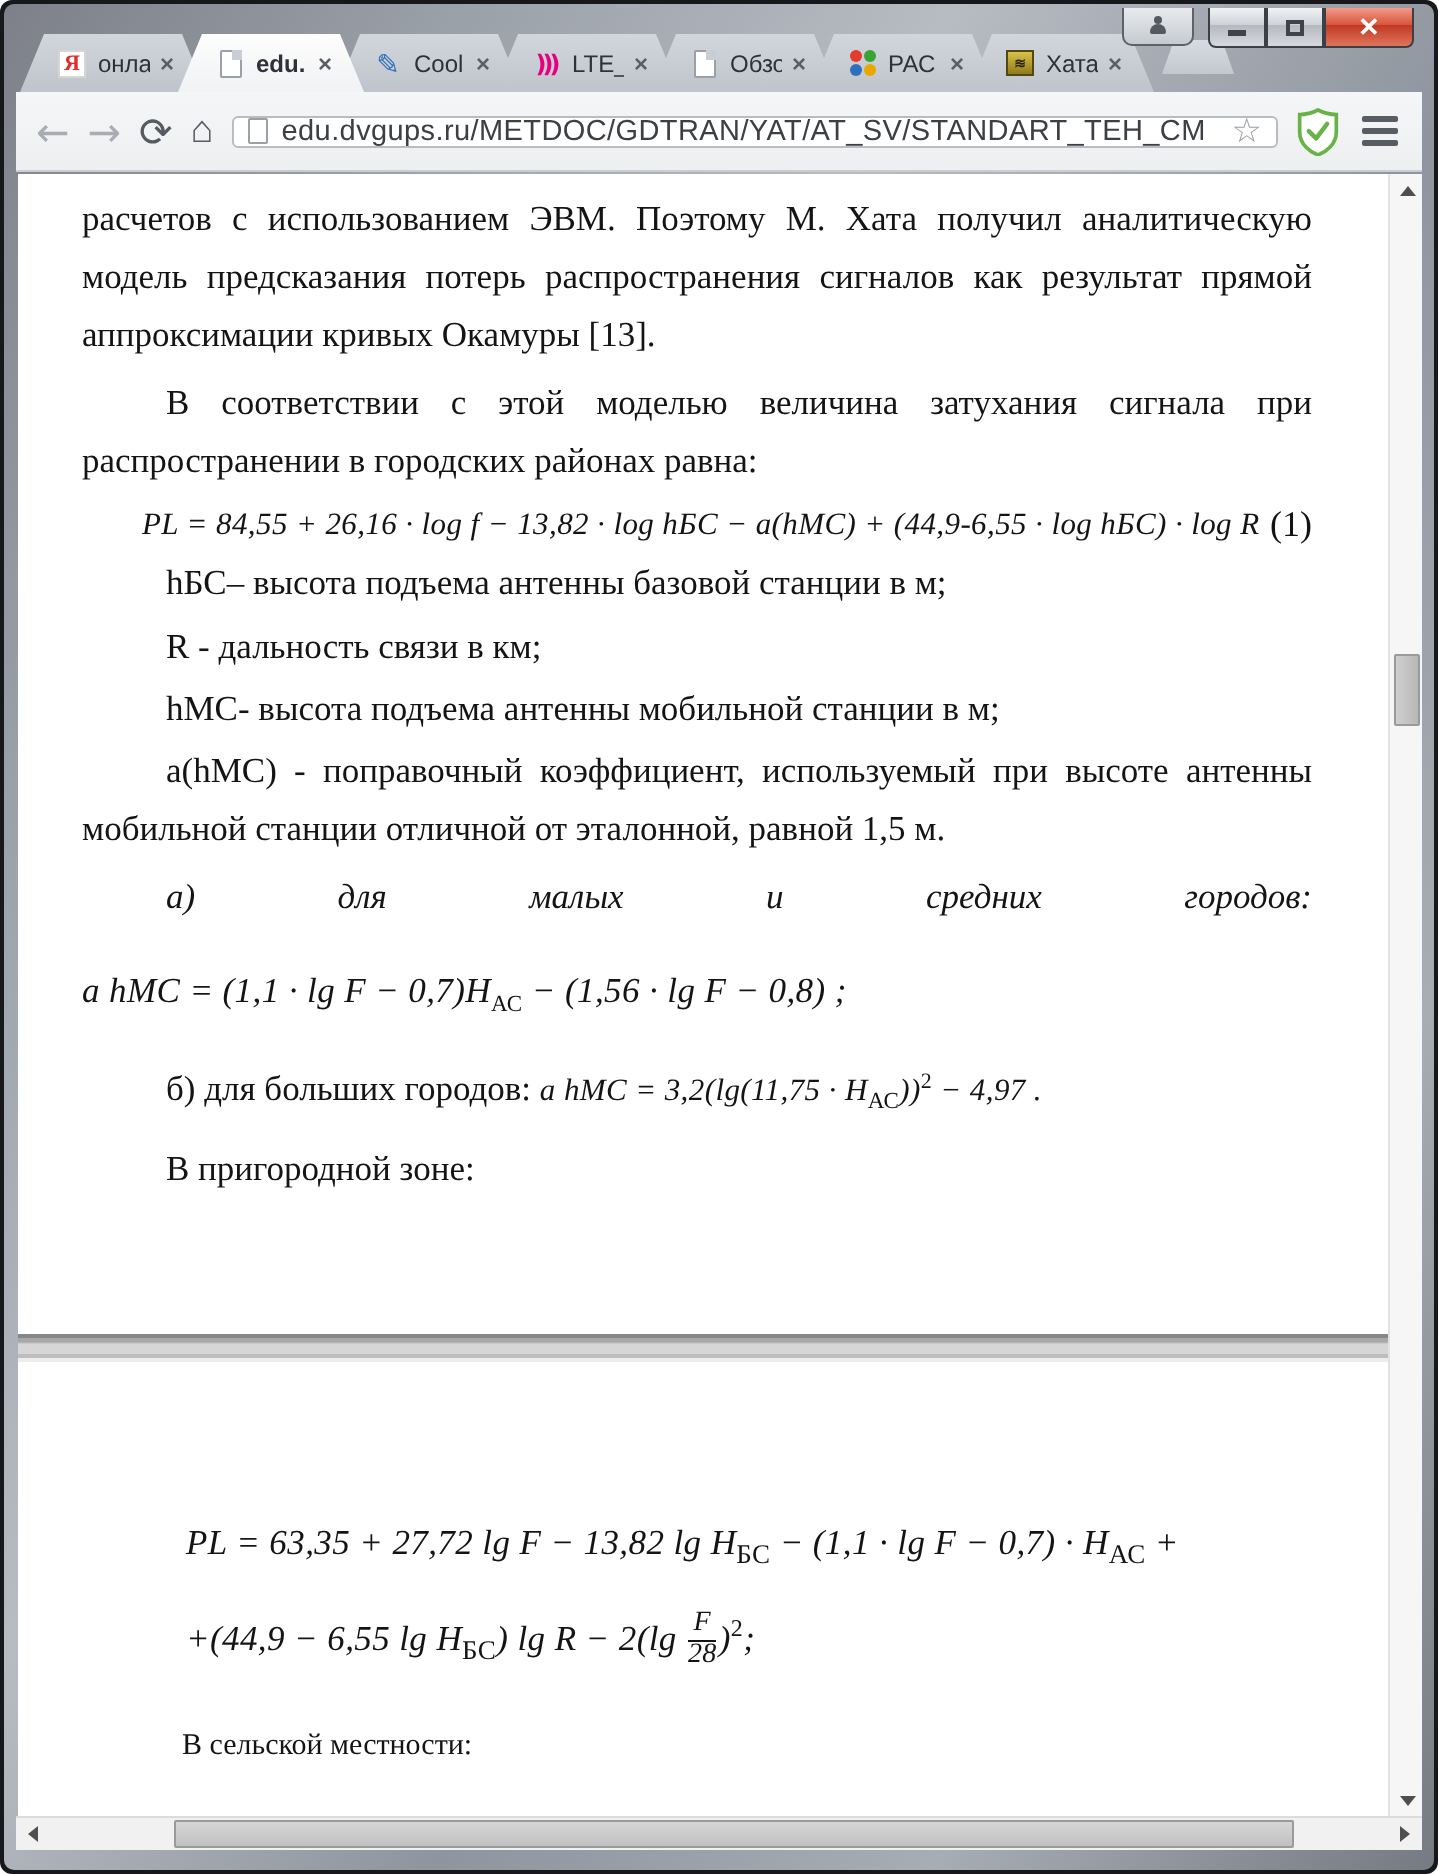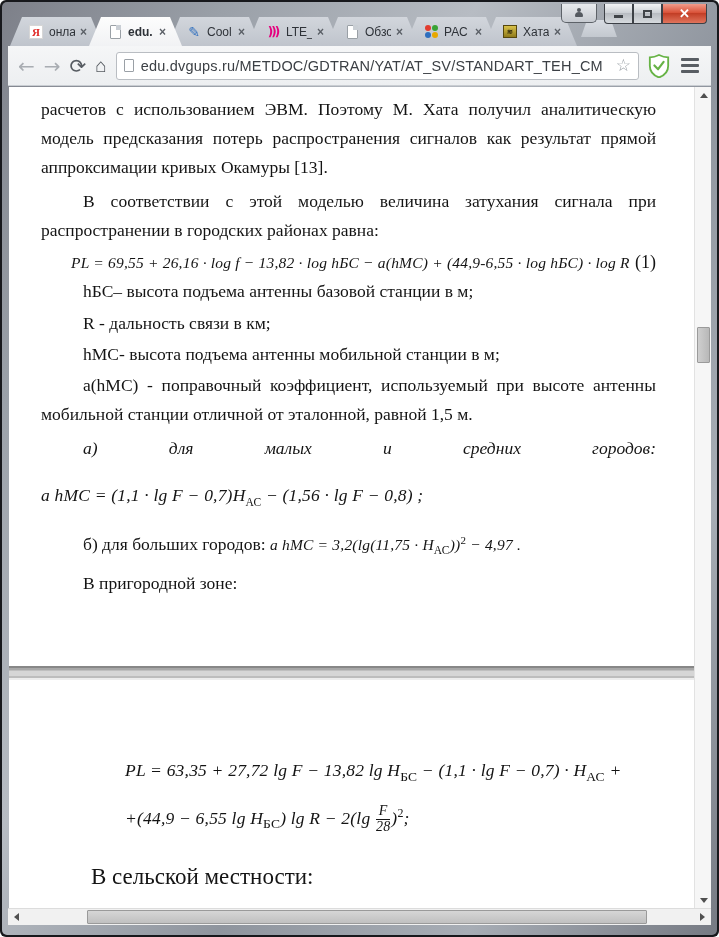--- a/index.html
+++ b/index.html
@@ -50,21 +50,21 @@
   .fav-book { width:14px; height:13px; background:linear-gradient(#d9c24a,#8f7a1a); border:1px solid #55470e;
     color:#2c250a; font-size:7px; display:flex; align-items:center; justify-content:center; font-weight:bold; }
 
   
   .toolbar { position:absolute; left:8px; right:8px; top:46px; height:40px; z-index:11;
     background:linear-gradient(#f5f6f7,#edeff1); border-bottom:1px solid #c9cdd2;
     display:flex; align-items:center; padding:0 10px; gap:9px; }
   .nav-ic { font-size:20px; line-height:1; color:#a9adb2; font-family:"DejaVu Sans",sans-serif; }
   .nav-ic.dark { color:#565b61; }
   .home-ic { font-size:19px; color:#565b61; }
-  .omnibox { flex:1; height:28px; background:#fff; border:1px solid #b9bdc2; border-radius:3px;
+  .omnibox { flex:1; height:16px; background:#fff; border:1px solid #b9bdc2; border-radius:3px;
     display:flex; align-items:center; padding:0 7px; gap:7px; overflow:hidden; }
   .omni-page { width:10px; height:13px; background:#fff; border:1px solid #9aa0a6; border-radius:1px; flex:0 0 auto; }
   .url { flex:1; font-size:14.5px; color:#3c4045; white-space:nowrap; overflow:hidden; letter-spacing:0.2px; }
   .star { font-size:17px; color:#9aa0a6; flex:0 0 auto; }
   .shield { width:22px; height:24px; flex:0 0 auto; }
   .menu-ic { display:flex; flex-direction:column; gap:3px; padding:2px; }
   .menu-ic i { width:18px; height:3px; background:#585d63; border-radius:1px; }
 
   
   .content { position:absolute; left:9px; right:25px; top:87px; bottom:29px; background:#fff; overflow:hidden;
@@ -76,24 +76,24 @@
   .spread { text-align:justify; text-align-last:justify;font-style:italic; }
   .formula-row { display:flex; align-items:center; margin-top:7px; }
   .formula { font-size:15.5px; font-style:italic; letter-spacing:0.2px; }
   .formula sub, .formula .rm { font-style:normal; }
   .formula sub { font-size:11.5px; }
   .formula sup { font-size:11px; font-style:normal; }
   .eq-number { margin-left:auto; font-size:18px; font-style:normal; }
   .pagebreak { height:15px; margin-top:67px;
     background:linear-gradient(180deg,#fff 0 1px,#878787 1px 3px,#a8a8a8 3px 5px,#d6d6d6 6px 11px,#bdbdbd 11px 13px,#ededed 13px); }
   .page2 { padding:72px 40px 0 84px; }
-  .page2 .formula { font-size:17.5px; line-height:36px;margin-left:32px; }
+  .page2 .formula { font-size:17.5px; line-height:36px; }
   .page2 .formula sub { font-size:13.5px; }
   .page2 .formula sup { font-size:12px; }
-  .page2 p.plain { font-size:23px; margin:22px 0 8px -2px; }
+  .page2 p.plain { font-size:15px; margin:22px 0 8px -2px; }
   .frac { display:inline-flex; flex-direction:column; text-align:center; vertical-align:middle; font-size:14px; line-height:1.05; margin:0 1px; }
   .frac .num { border-bottom:1px solid #141414; padding:0 2px; }
 
   
   .vscroll { position:absolute; top:87px; right:8px; bottom:29px; width:17px; background:#f6f6f6; border-left:1px solid #e2e2e2; z-index:5; }
   .varrow { position:absolute; left:0; width:17px; height:16px; display:flex; align-items:center; justify-content:center; }
   .varrow.up { top:0; } .varrow.down { bottom:0; }
   .tri-up { width:0; height:0; border-left:4px solid transparent; border-right:4px solid transparent; border-bottom:5px solid #4f4f4f; }
   .tri-down { width:0; height:0; border-left:4px solid transparent; border-right:4px solid transparent; border-top:5px solid #4f4f4f; }
   .vthumb { position:absolute; left:2px; width:13px; top:240px; height:36px; background:linear-gradient(90deg,#cfcfcf,#b8b8b8); border:1px solid #9a9a9a; border-radius:1px; }
@@ -205,21 +205,21 @@
         <i></i>
         <i></i>
       </span>
   </div>
 
   <div class="content">
     <div class="page1">
       <p>расчетов с использованием ЭВМ. Поэтому М. Хата получил аналитическую модель предсказания потерь распространения сигналов как результат прямой аппроксимации кривых Окамуры [13].</p>
       <p class="indent" style="margin-top:5px">В соответствии с этой моделью величина затухания сигнала при распространении в городских районах равна:</p>
       <div class="formula-row">
-        <span class="formula" style="margin-left:30px">PL = 69,55 + 26,16 · log f  − 13,82 · log hБС − a(hMC) + (44,9-6,55 · log hБС) ·  log R</span>
+        <span class="formula" style="margin-left:30px">PL = 84,55 + 26,16 · log f  − 13,82 · log hБС − a(hMC) + (44,9-6,55 · log hБС) ·  log R</span>
         <span class="eq-number">(1)</span>
       </div>
       <div class="deflist">
         <p class="indent" style="margin-top:3px">hБС– высота подъема антенны базовой станции в м;</p>
         <p class="indent">R - дальность связи в км;</p>
         <p class="indent">hМС- высота подъема антенны мобильной станции в м;</p>
       </div>
       <p class="indent">а(hМС) - поправочный коэффициент, используемый при высоте антенны мобильной станции отличной от эталонной, равной 1,5 м.</p>
       <p class="indent spread" style="margin-top:5px">а) для малых и средних городов:</p>
       <p class="formula" style="margin-top:18px; line-height:29px"><span>a  hMC  = (1,1 · lg F − 0,7)H</span><sub>АС</sub><span> − (1,56 · lg F − 0,8) ;</span></p>

